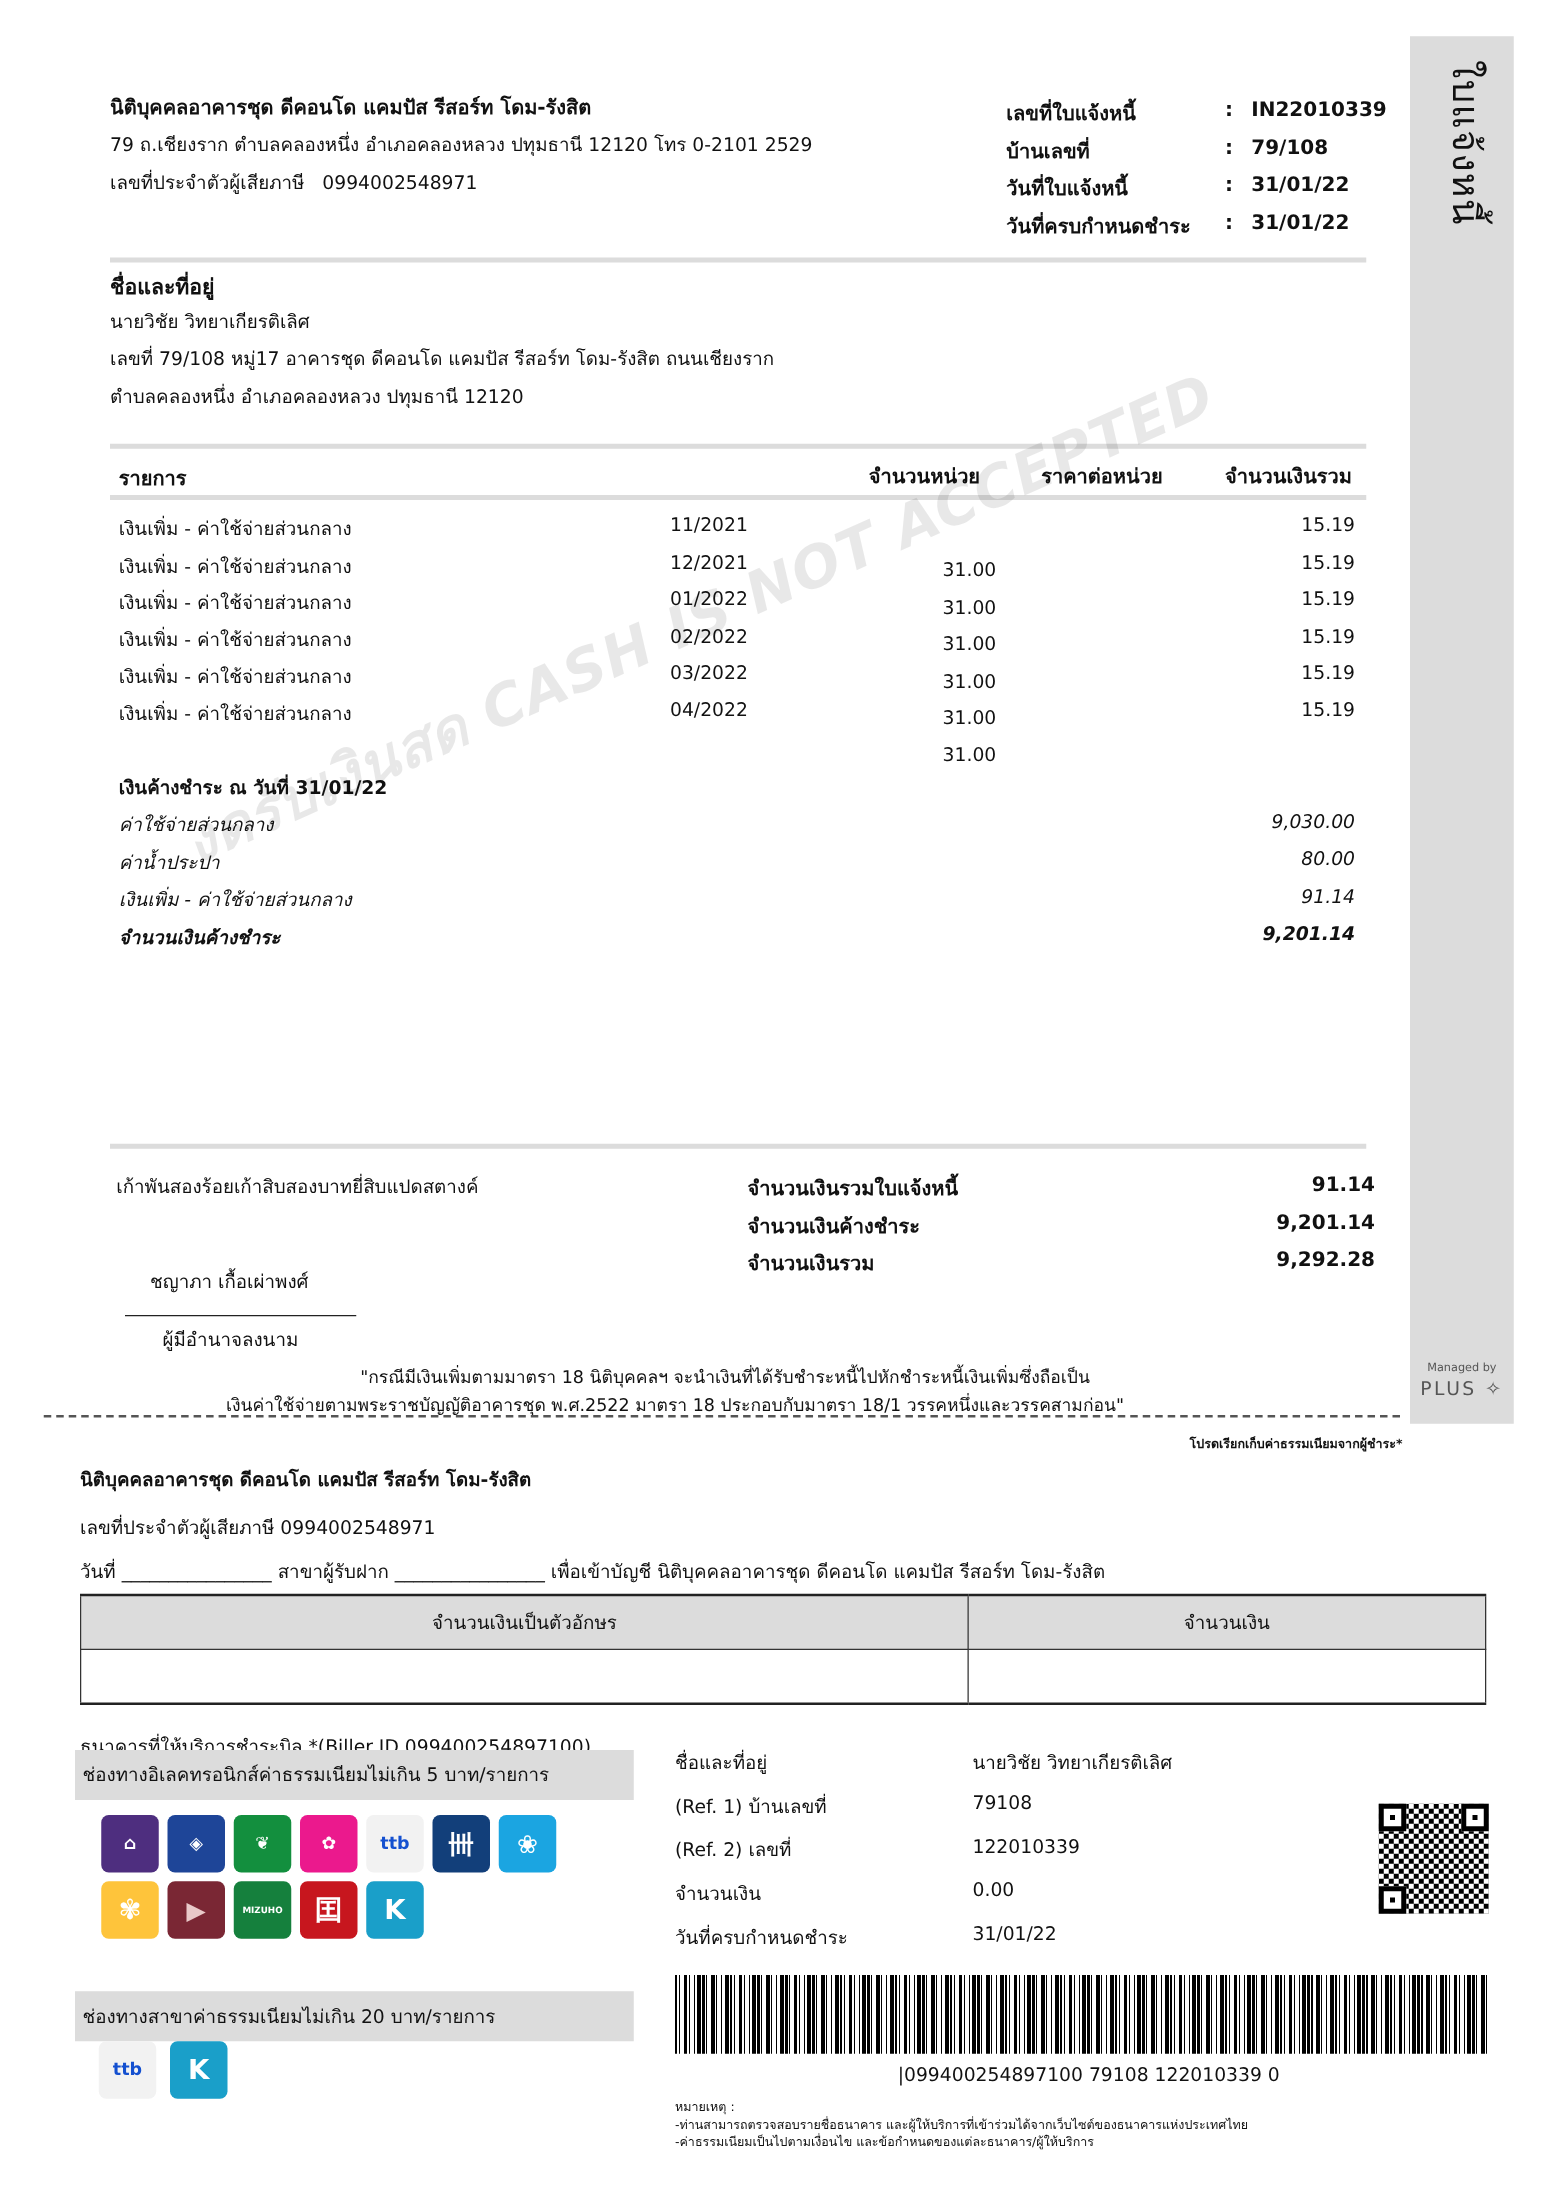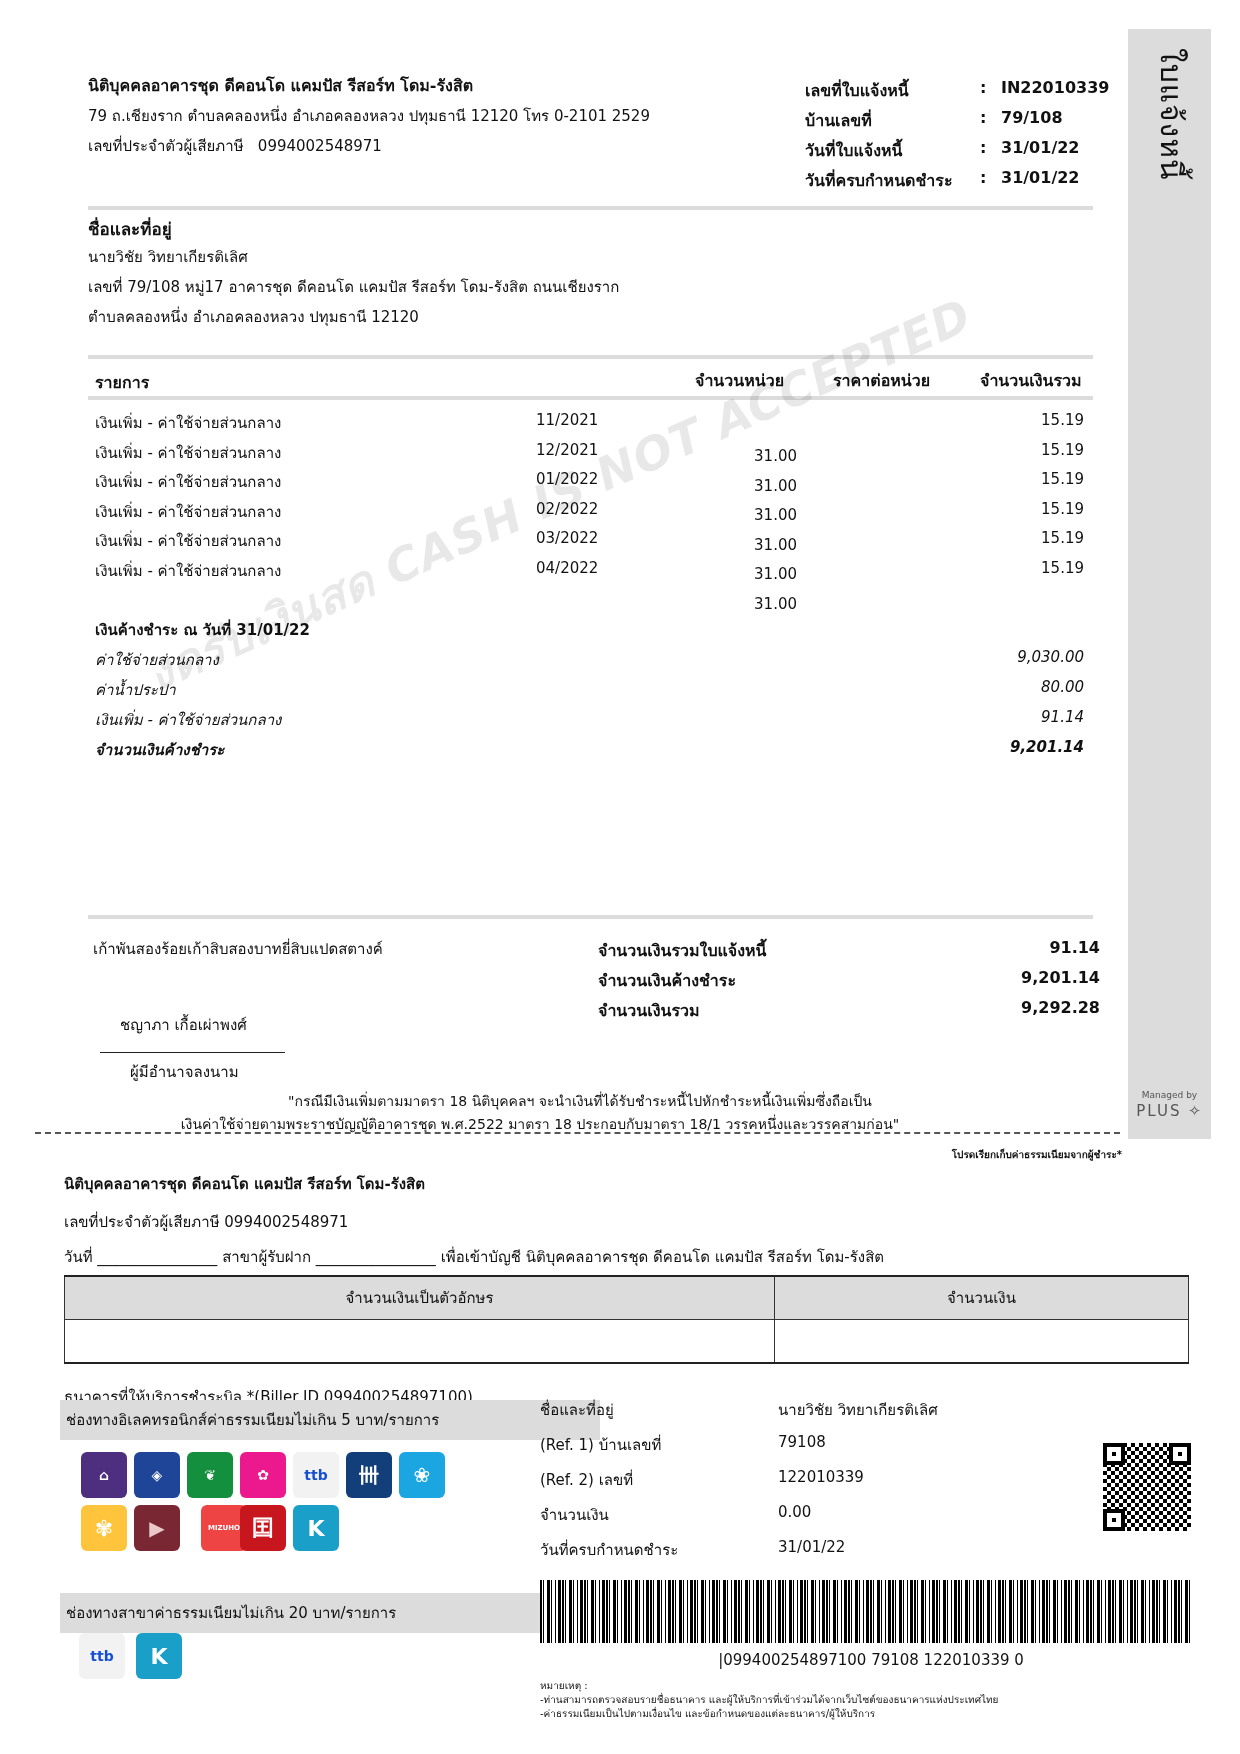--- a/index.html
+++ b/index.html
@@ -30,21 +30,21 @@
   .od .v{position:absolute;right:6px;}
   .tot{position:absolute;left:598px;width:502px;height:28px;font-size:16px;font-weight:bold;text-align:center;}
   .tot .k{position:absolute;left:0;}
   .tot .v{position:absolute;right:0;}
   .watermark{position:absolute;left:150px;top:640px;font-size:46px;font-weight:bold;color:rgba(0,0,0,0.09);
        transform:rotate(-24deg);transform-origin:left center;white-space:nowrap;font-style:italic;letter-spacing:1px;}
   .dash{position:absolute;left:35px;top:1132px;width:1085px;height:0;border-top:2px dashed #555;}
   .slip-table{position:absolute;left:64px;top:1275px;width:1125px;border-collapse:collapse;font-size:15px;}
   .slip-table th{background:#dcdcdc;font-weight:normal;height:40px;border:1px solid #333;border-top:2px solid #222;}
   .slip-table td{height:40px;border:1px solid #333;border-bottom:2px solid #222;}
-  .grey-bar{position:absolute;left:60px;width:540px;height:40px;background:#dcdcdc;font-size:15px;line-height:40px;padding-left:6px;box-sizing:border-box;}
+  .grey-bar{position:absolute;left:60px;width:447px;height:40px;background:#dcdcdc;font-size:15px;line-height:40px;padding-left:6px;box-sizing:border-box;}
   .bank{position:absolute;width:46px;height:46px;border-radius:6px;display:flex;align-items:center;justify-content:center;
         color:#fff;font-weight:bold;font-size:14px;}
   .info-row{position:absolute;left:540px;width:600px;height:30px;font-size:15px;}
   .info-row .k{position:absolute;left:0;}
   .info-row .v{position:absolute;left:238px;}
   .barcode{position:absolute;left:540px;top:1580px;width:652px;height:63px;
      background:repeating-linear-gradient(90deg,#000 0 2px,#fff 2px 3px,#000 3px 4px,#fff 4px 7px,#000 7px 10px,#fff 10px 11px,#000 11px 12px,#fff 12px 15px,#000 15px 16px,#fff 16px 18px,#000 18px 21px,#fff 21px 22px);}
   .qr{position:absolute;left:1103px;top:1443px;width:88px;height:88px;
      background:
        repeating-conic-gradient(#000 0 25%,#fff 0 50%) 0 0/8px 8px;}
@@ -238,21 +238,21 @@
   </div>
 <div class="bank" style="left:399px;top:1452px;background:#1ba5e1;font-size:20px;">
     <span>❀</span>
   </div>
 <div class="bank" style="left:81px;top:1505px;background:#fec43b;font-size:22px;">
     <span>✾</span>
   </div>
 <div class="bank" style="left:134px;top:1505px;background:#7a2734;color:#e9c9c9;font-size:20px;">
     <span>▶</span>
   </div>
-<div class="bank" style="left:187px;top:1505px;background:#ef4444;font-size:7px;margin-left:14px;">
+<div class="bank" style="left:187px;top:1505px;background:#15803d;font-size:7px;">
     <span>MIZUHO</span>
   </div>
 <div class="bank" style="left:240px;top:1505px;background:#c7161e;font-size:22px;">
     <span>囯</span>
   </div>
 <div class="bank" style="left:293px;top:1505px;background:#1a9fc9;font-size:22px;">
     <span>K</span>
   </div>
 
 <div class="grey-bar" style="top:1593px;">

